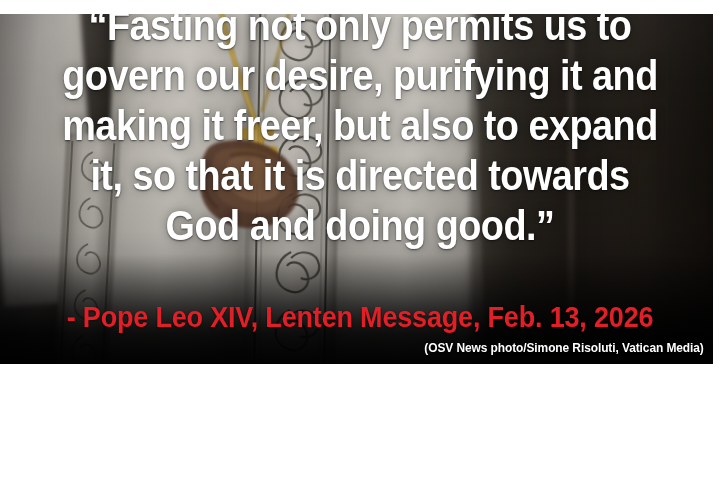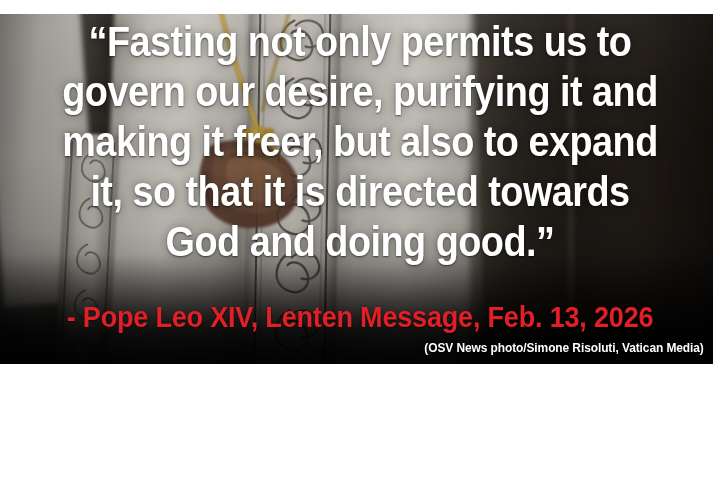--- a/index.html
+++ b/index.html
@@ -234,21 +234,21 @@
   
   #overlay {
     position: absolute;
     inset: 0;
   }
 
   #quote-block {
     position: absolute;
     left: 0;
     right: 0;
-    top: 16px;
+    top: 0;
     text-align: center;
   }
 
   .quote-line {
     display: block;
     color: #ffffff;
     font-family: "Liberation Sans Narrow", "Liberation Sans", sans-serif;
     font-weight: bold;
     font-size: 43px;
     line-height: 50px;

